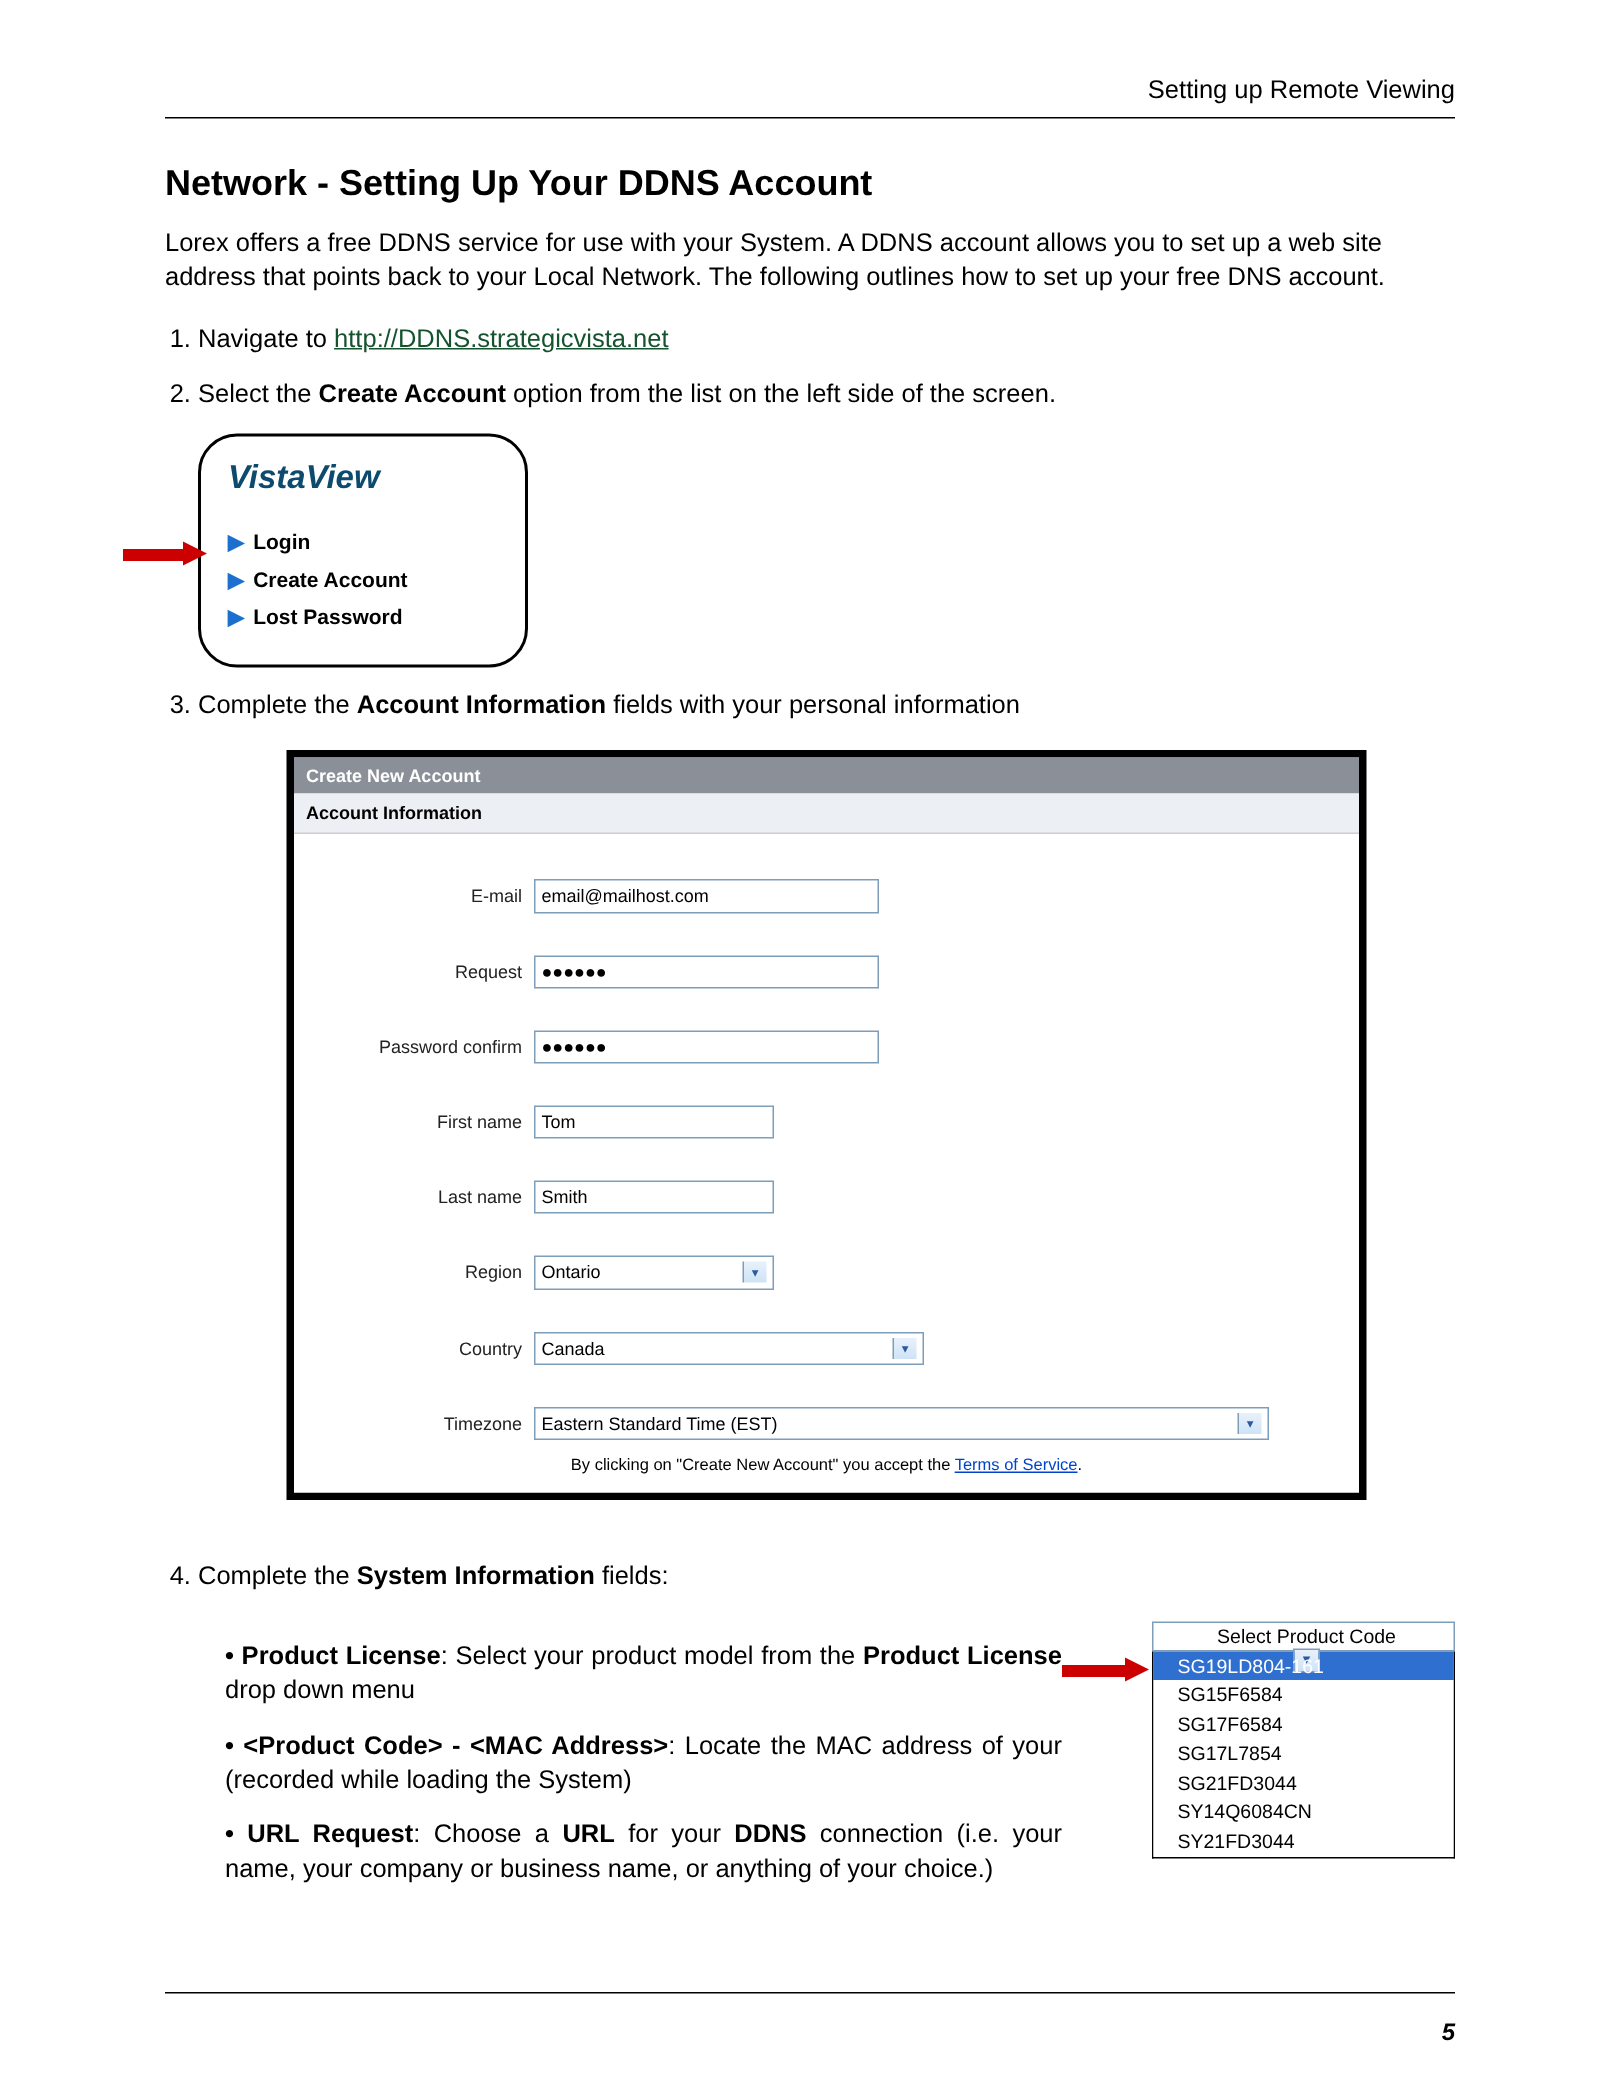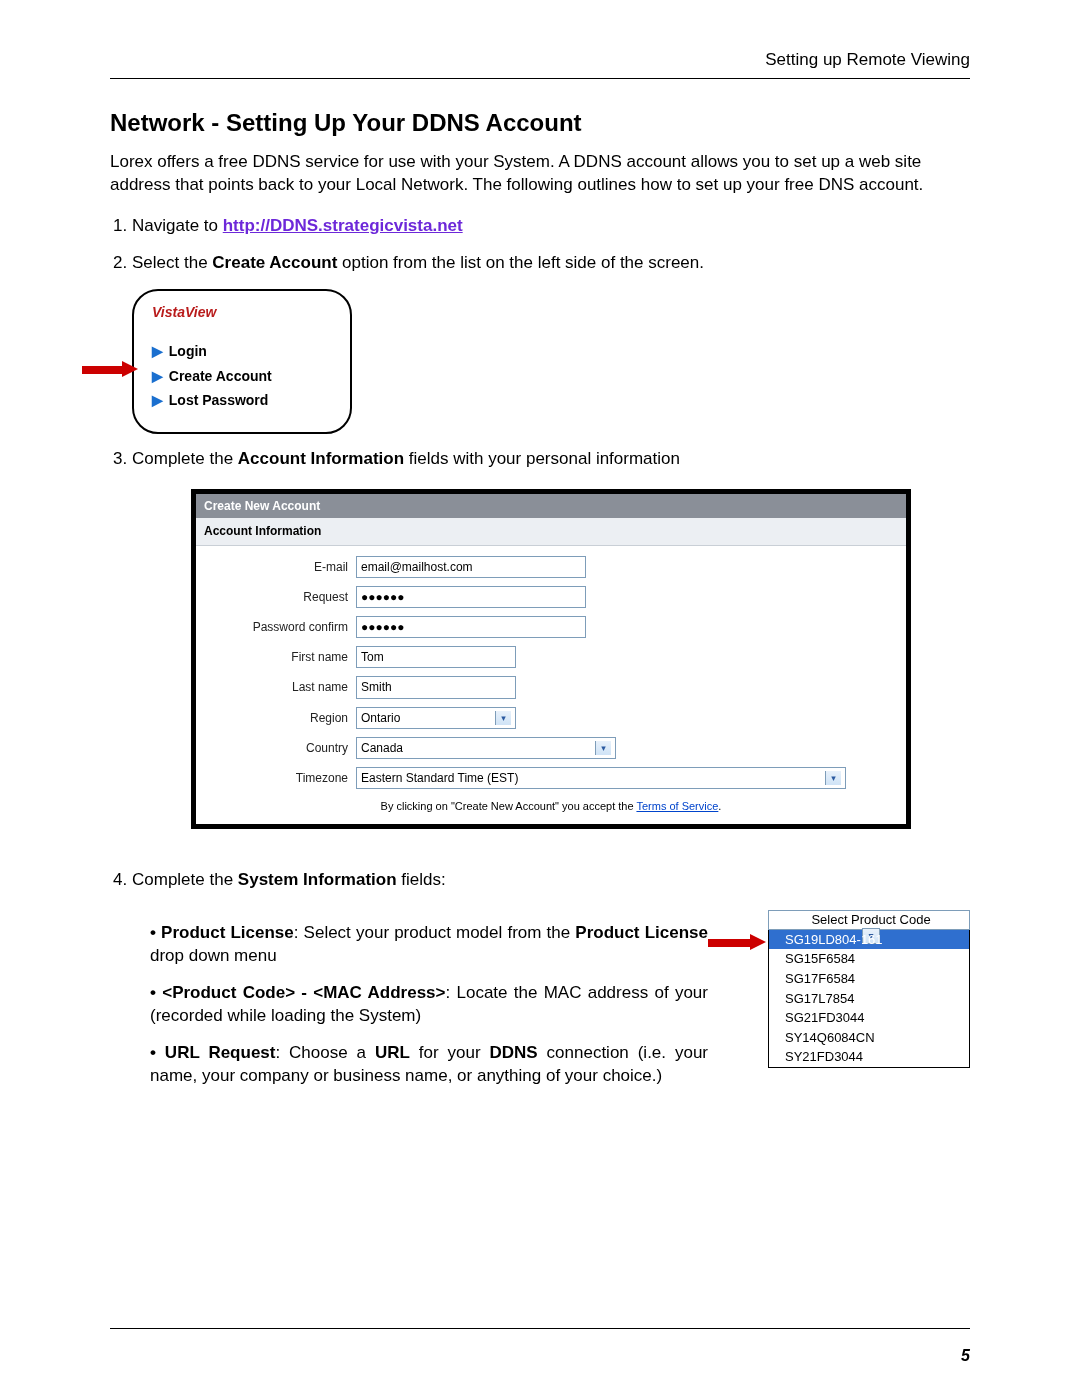--- a/index.html
+++ b/index.html
@@ -37,45 +37,45 @@
     line-height: 1.35;
     margin: 0 0 18px 0;
   }
   ol.steps {
     font-size: 17px;
     line-height: 1.35;
     margin: 0;
     padding-left: 22px;
   }
   ol.steps > li { margin-bottom: 14px; }
-  a.link { color: #6d28d9; font-weight: bold; text-decoration: underline; }
+  a.link { color: #14532d; font-weight: normal; text-decoration: underline; }
   .step-row {
     display: flex;
     align-items: flex-start;
     gap: 20px;
     flex-direction: column;
   }
   .step-row .col-text { flex: 1; }
   .vista-float {
     position: relative;
     width: 220px;
     margin-top: -6px;
   }
   .vista-box {
     border: 2px solid #000;
     border-radius: 26px;
     padding: 12px 18px 16px 18px;
     background: #fff;
     font-size: 15px;
   }
   .vista-title {
-    color: #b91c1c;
+    color: #0c4a6e;
     font-weight: bold;
     font-style: italic;
-    font-size: 14px;
+    font-size: 22px;
     margin-bottom: 20px;
   }
   .vista-item { margin: 6px 0; font-weight: bold; font-size: 14px; }
   .tri { color: #1a6fcf; margin-right: 6px; }
   .red-arrow {
     position: absolute;
     left: -50px;
     top: 72px;
     width: 62px;
     height: 16px;
@@ -108,20 +108,21 @@
   .form-section-hdr {
     background: #eceff3;
     font-weight: bold;
     padding: 5px 8px;
     border-bottom: 1px solid #c9cfd6;
   }
   .form-body { background:#fff; padding: 6px 0 10px 0; }
   .frow {
     display:flex; align-items:center;
     padding: 4px 0;
+    margin-top: 20px;
   }
   .flabel {
     width: 160px; text-align:right; padding-right: 8px;
     font-size: 12px; color:#222;
   }
   .finput {
     border:1px solid #7e9db9; font-size:12px;
     padding:2px 4px; background:#fff;
     display:inline-flex; align-items:center; justify-content:space-between;
   }

